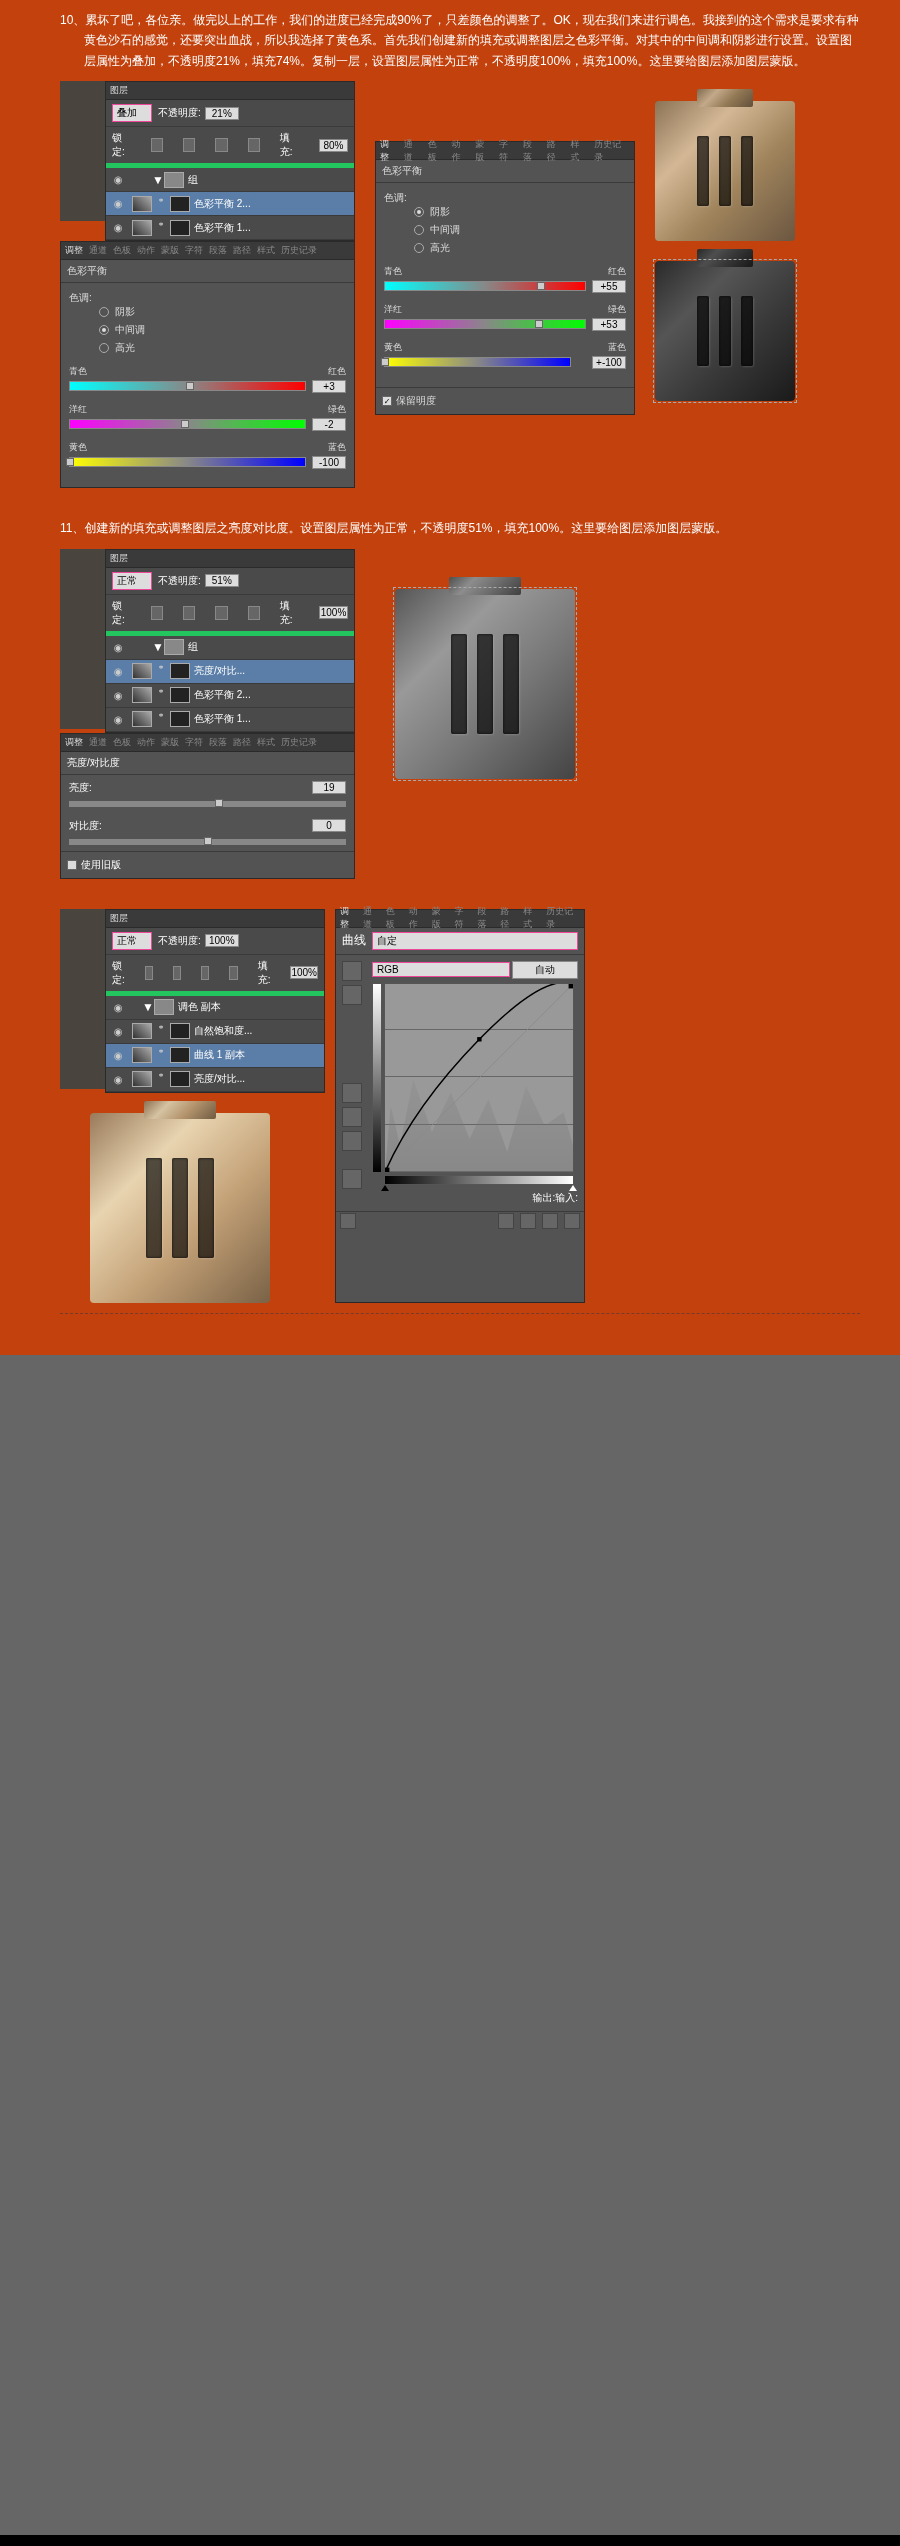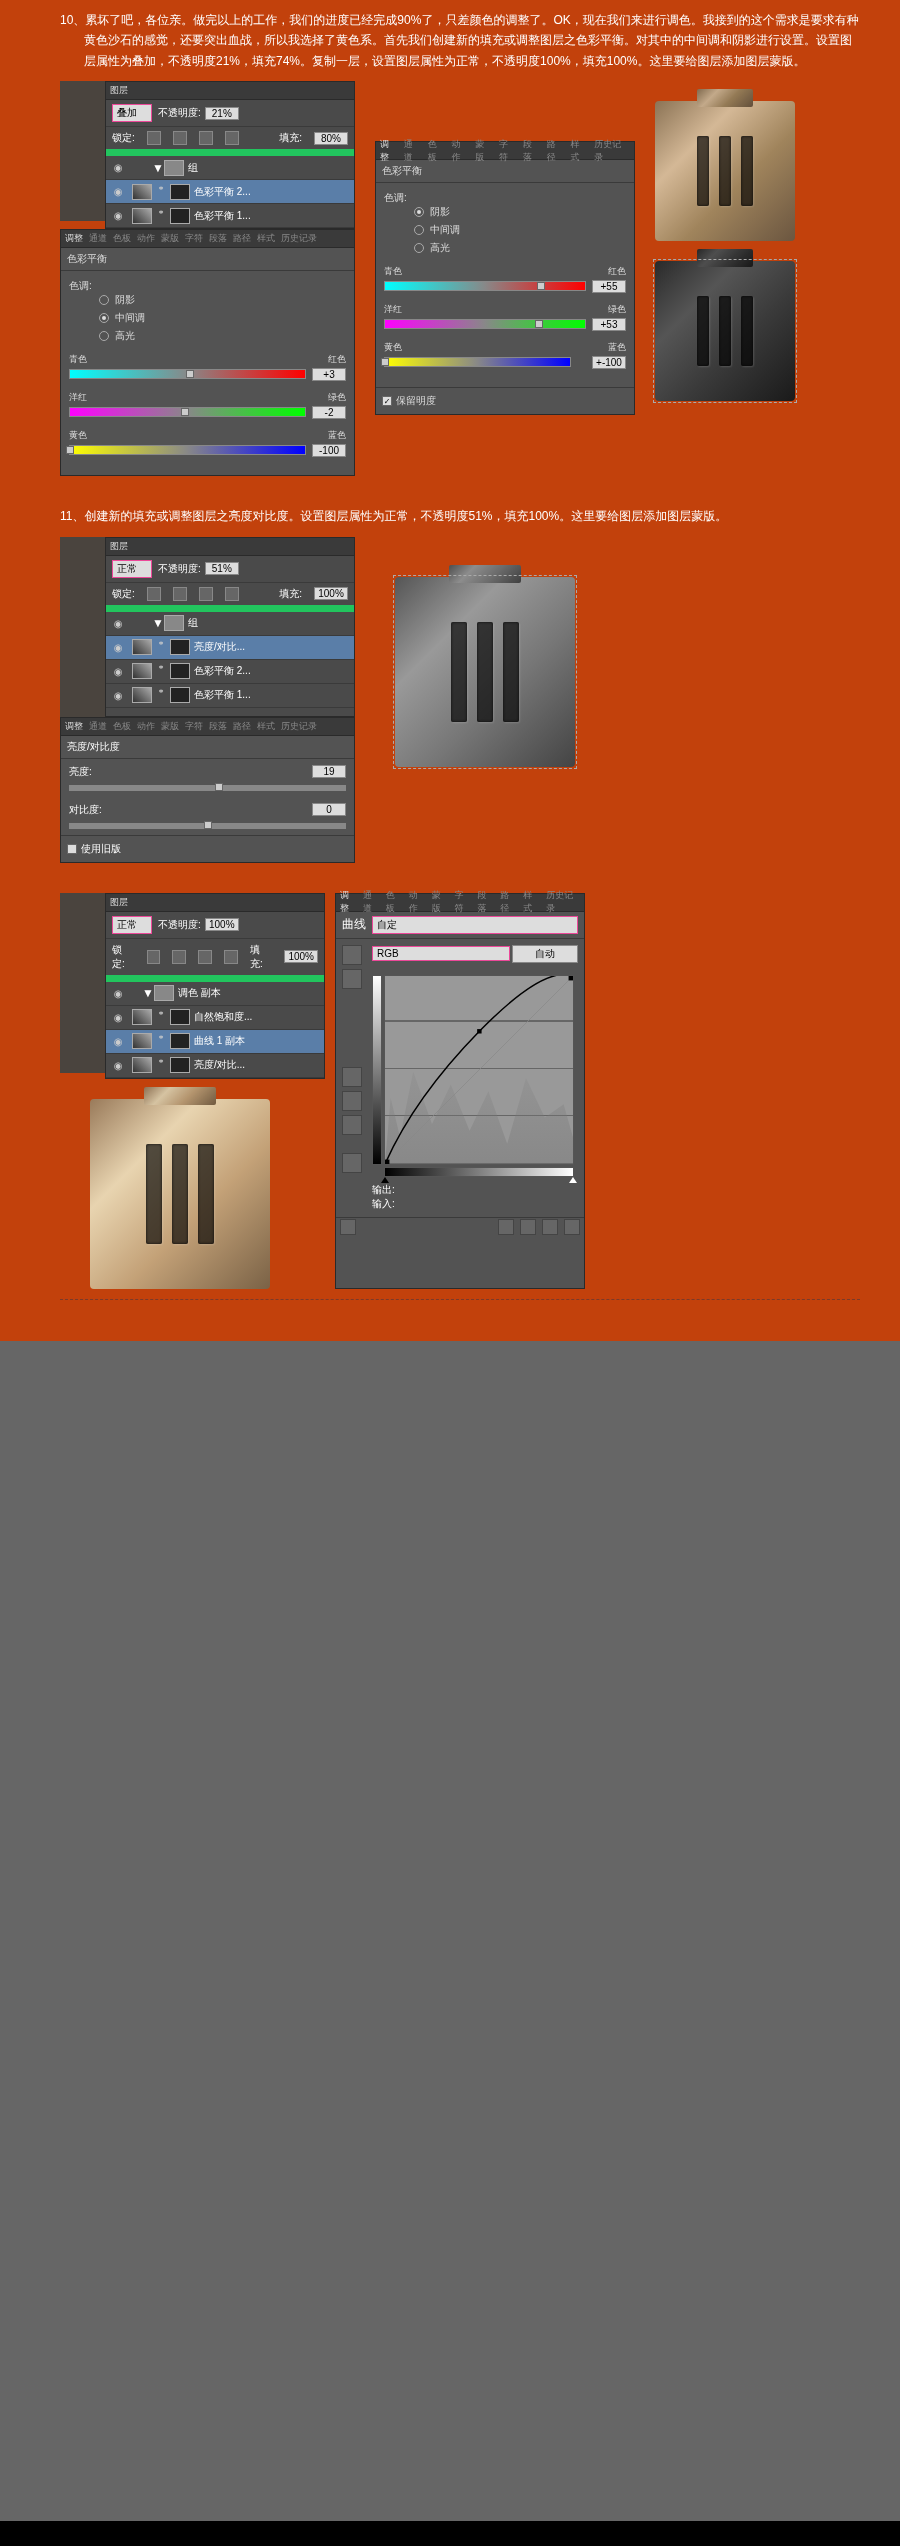--- a/index.html
+++ b/index.html
@@ -79,22 +79,22 @@
       color: #000;
       border: 1px solid #888;
       width: 34px;
       font-size: 10px;
       text-align: center;
     }
     .lock-row {
       padding: 4px 6px;
       display: flex;
       align-items: center;
-      gap: 12px;
-      border-bottom: 7px solid #22c55e;
+      gap: 20px;
+      border-bottom: 5px solid #22c55e;
       font-size: 10px;
     }
     .lock-icon {
       width: 14px;
       height: 14px;
       background: #666;
       border: 1px solid #888;
       display: inline-block;
     }
     .layer-row {
@@ -343,21 +343,21 @@
       background: #666;
       border: 1px solid #444;
     }
     .curves-graph-wrap {
       flex: 1;
     }
     .channel-row {
       display: flex;
       align-items: center;
       gap: 2px;
-      margin-bottom: 12px;
+      margin-bottom: 4px;
     }
     .curves-graph {
       width: 190px;
       height: 190px;
       background: repeating-linear-gradient(0deg, #666 0, #666 1px, #999 1px, #999 47.5px),
                   repeating-linear-gradient(90deg, #666 0, #666 1px, transparent 1px, transparent 47.5px),
                   #ddd;
       position: relative;
       border: 1px solid #555;
     }
@@ -378,21 +378,20 @@
       height: 10px;
       background: linear-gradient(to right, #000, #fff);
       border: 1px solid #555;
       margin-top: 2px;
     }
     .io-row {
       display: flex;
       justify-content: flex-end;
       margin-top: 6px;
       font-size: 10px;
-      flex-direction: column;
     }
     .curves-left-col {
       display: flex;
       flex-direction: column;
       gap: 20px;
     }
     .grey-area {
       background: #666;
       width: 900px;
       height: 1180px;

